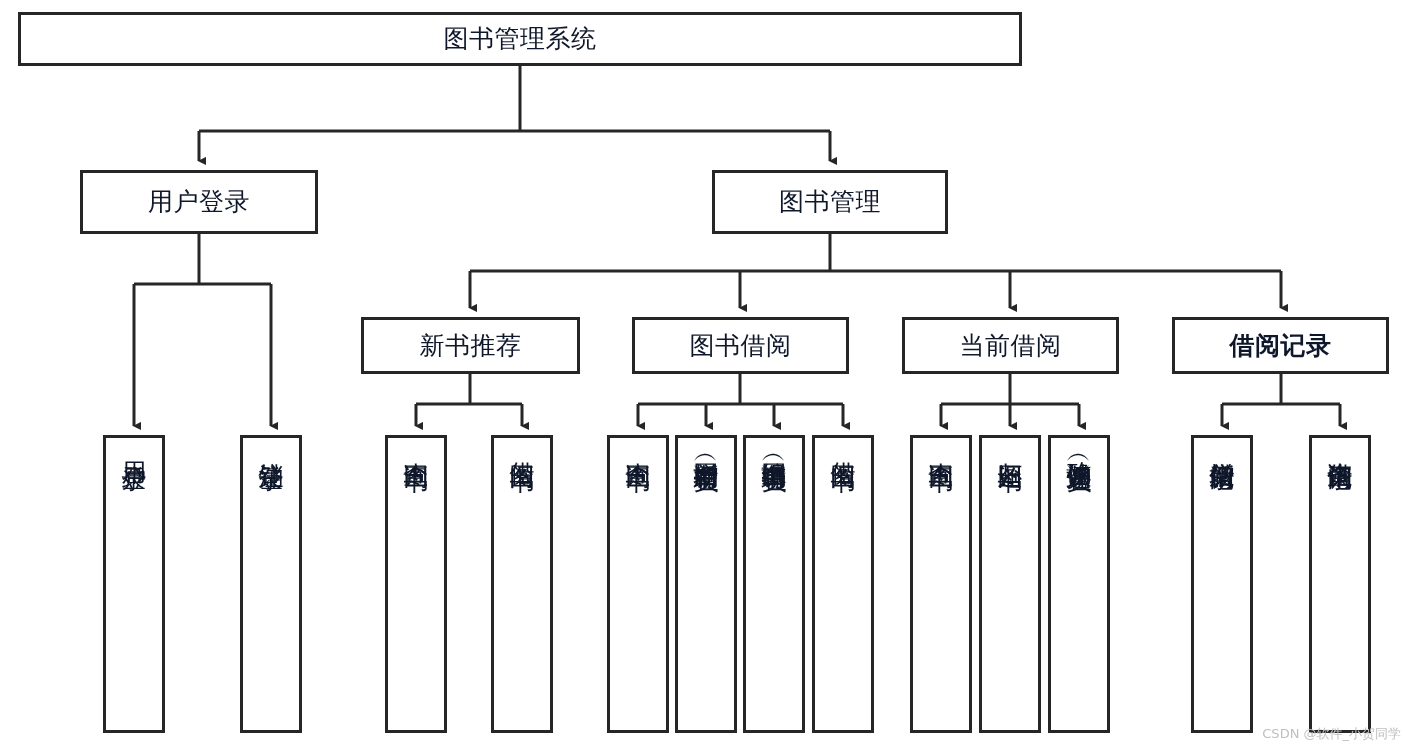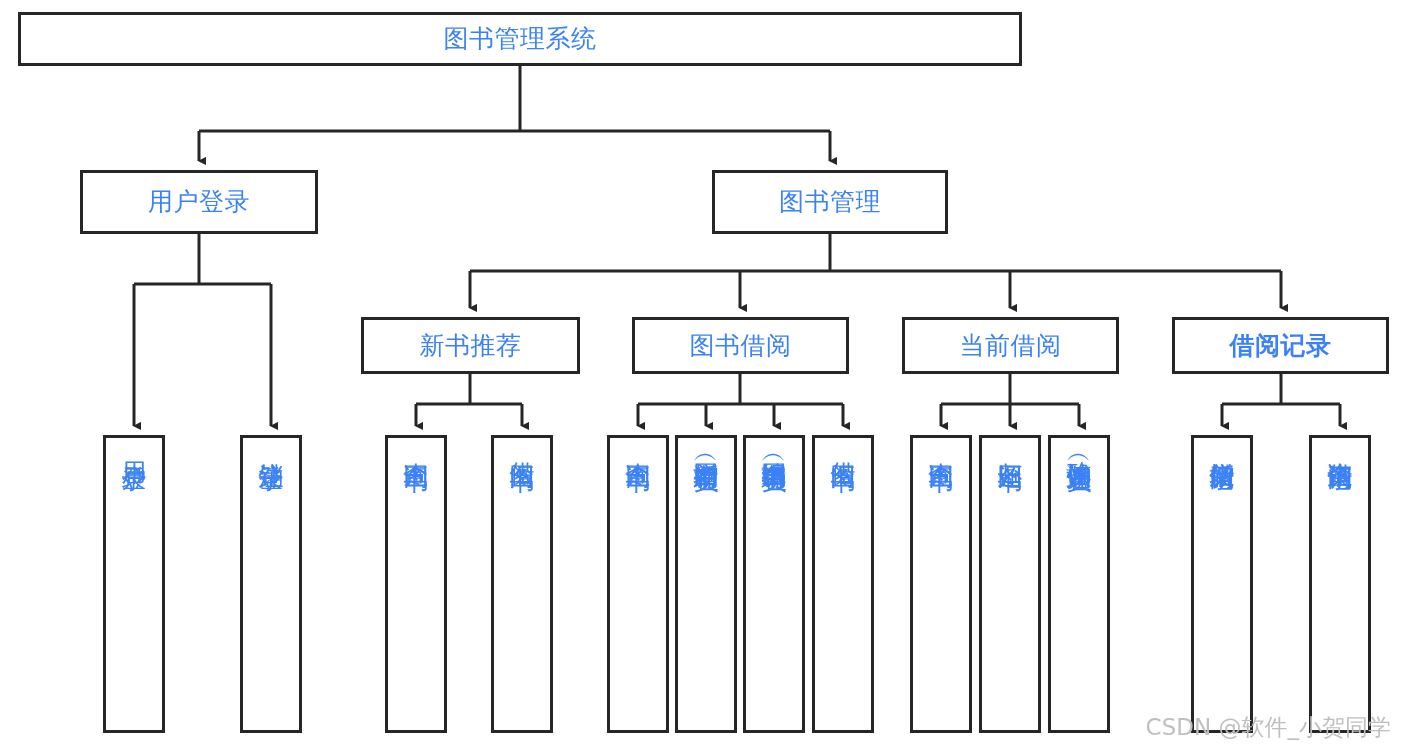--- a/index.html
+++ b/index.html
@@ -26,21 +26,21 @@
     height: 747px;
   }
   .node {
     position: absolute;
     box-sizing: border-box;
     border: 3px solid #262626;
     background: #ffffff;
     display: flex;
     align-items: center;
     justify-content: center;
-    color: #3b82f6;
+    color: #0f172a;
   }
   .node-label {
     display: block;
     text-align: center;
     line-height: 1.18;
     white-space: nowrap;
   }
   
   .node.h .node-label {
     font-size: 25px;
@@ -62,23 +62,23 @@
     letter-spacing: 2px;
     white-space: nowrap;
     margin: 0 auto;
   }
   
   .node.v.tall .node-label {
     letter-spacing: 1px;
   }
   #watermark {
     position: absolute;
-    right: 14px;
+    right: 4px;
     bottom: 4px;
-    font-size: 23px;
+    font-size: 13px;
     color: #bfbfbf;
     white-space: nowrap;
     font-family: "DejaVu Sans", "Liberation Sans", sans-serif;
   }
 </style>
 </head>
 <body>
 
 <div id="diagram-root">
 

